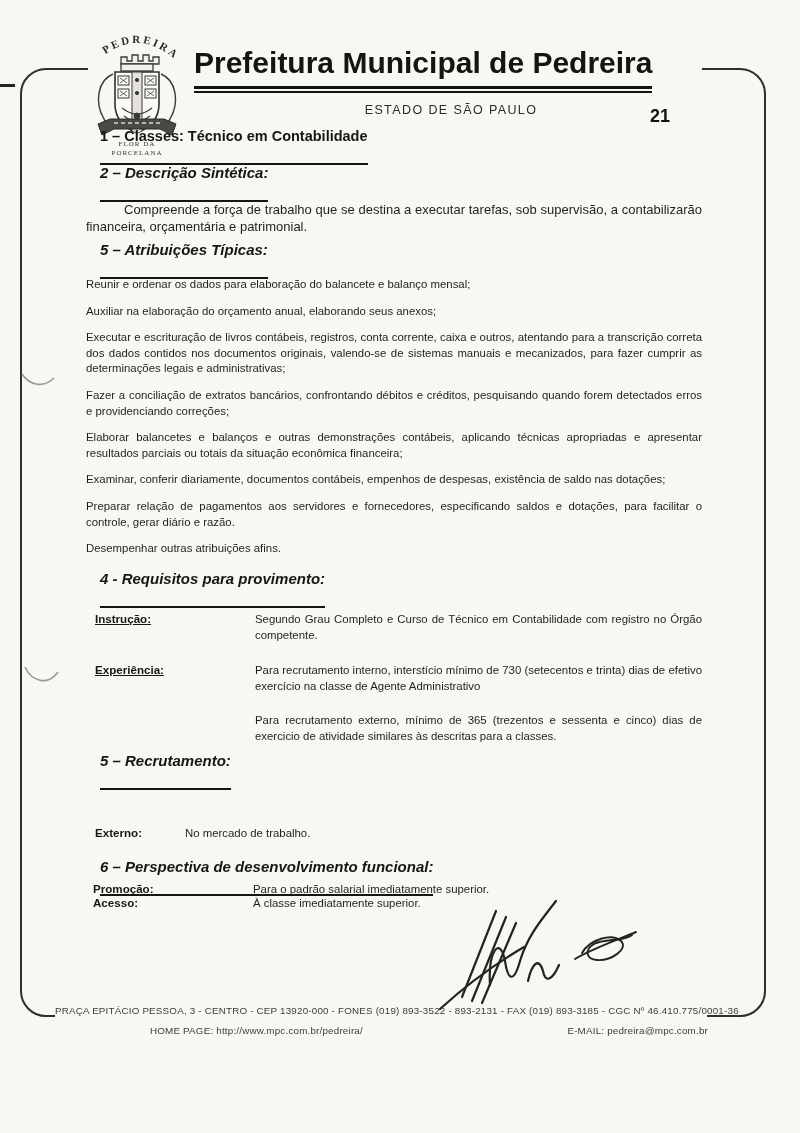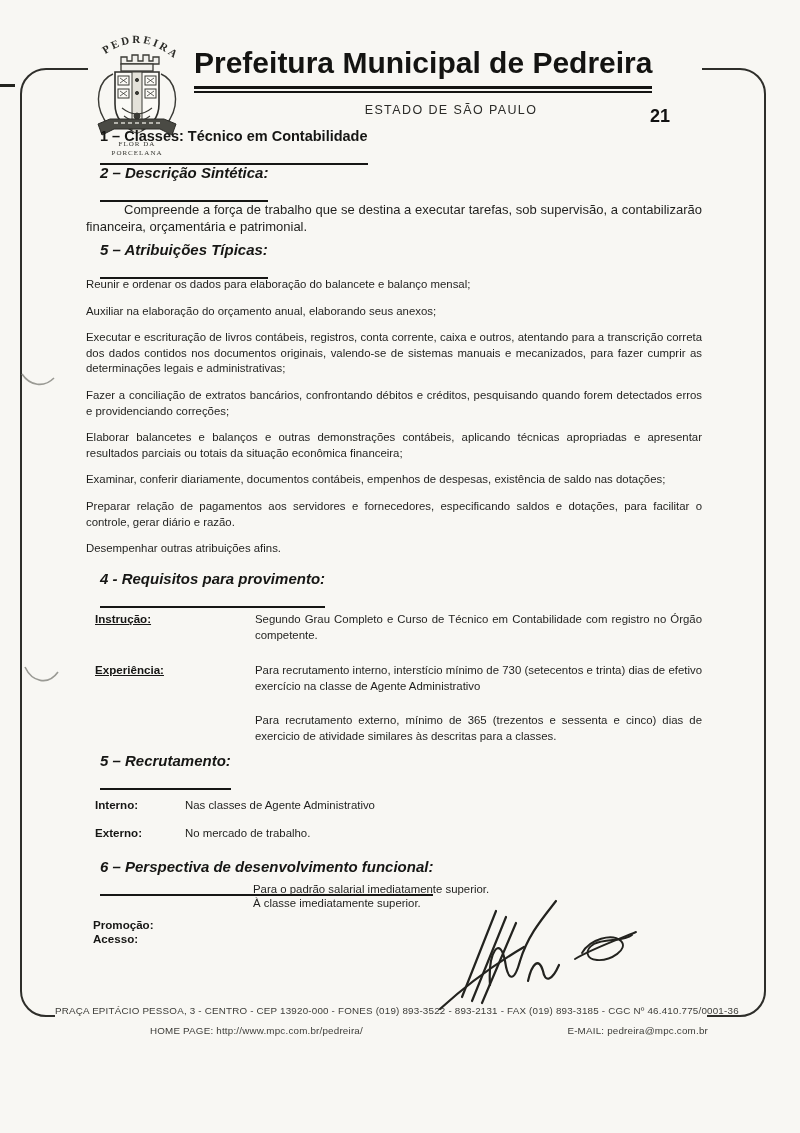--- a/index.html
+++ b/index.html
@@ -38,21 +38,21 @@
 
   
   .row{position:absolute;left:95px;display:flex;justify-content:space-between;}
   .lab{font-weight:bold;font-size:11.6px;color:#161614;white-space:nowrap;}
   .lab.ul{text-decoration:underline;}
   .row .txt{font-size:11.4px;line-height:15.5px;text-align:justify;color:#1f1f1d;}
   .w4 .lab{width:160px;}
   .w4 .txt{width:447px;}
   .w5 .lab{width:90px;}
   .w5 .txt{width:420px;text-align:left;}
-  .w6 .lab{width:160px;margin-top:36px;}
+  .w6 .lab{width:160px;}
   .w6 .txt{width:420px;text-align:left;}
 
   
   .footer-line1{position:absolute;left:55px;top:1005px;width:688px;font-size:9.8px;
                 letter-spacing:0.2px;color:#3c3c38;white-space:nowrap;}
   .footer-line2{position:absolute;left:55px;top:1025px;width:688px;display:flex;
                 font-size:9.8px;letter-spacing:0.2px;color:#3c3c38;}
   .footer-home{margin-left:95px;}
   .footer-mail{margin-left:auto;margin-right:35px;}
 
@@ -156,24 +156,20 @@
     <div class="txt">Para recrutamento interno, interstício mínimo de 730 (setecentos e trinta) dias de efetivo exercício na classe de Agente Administrativo</div>
   </div>
   <div class="row w4" style="top:713px;">
     <div class="lab"></div>
     <div class="txt">Para recrutamento externo, mínimo de 365 (trezentos e sessenta e cinco) dias de exercicio de atividade similares às descritas para a classes.</div>
   </div>
 
   <div class="h it" style="top:752px;text-decoration:underline;">
     <span>5 – Recrutamento:</span>
   </div>
-  <div class="row w5" style="top:798px;">
-    <div class="lab">Interno:</div>
-    <div class="txt">Nas classes de Agente Administrativo</div>
-  </div>
   <div class="row w5" style="top:826px;">
     <div class="lab">Externo:</div>
     <div class="txt">No mercado de trabalho.</div>
   </div>
 
   <div class="h it" style="top:858px;">
     <span>6 – Perspectiva de desenvolvimento funcional:</span>
   </div>
   <div class="row w6" style="top:882px;left:93px;">
     <div class="lab">Promoção:</div>

